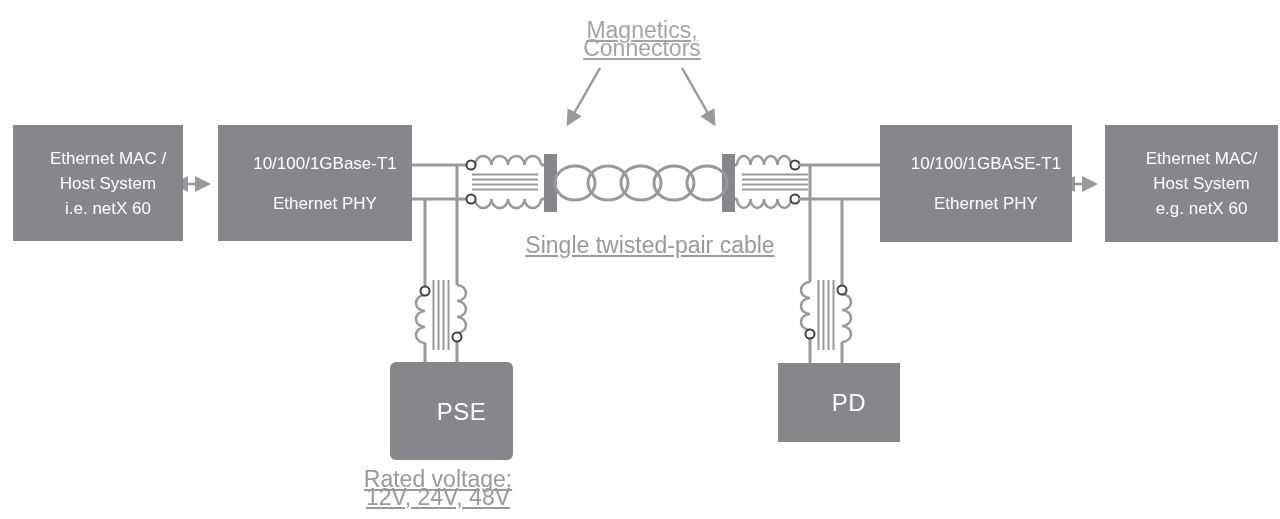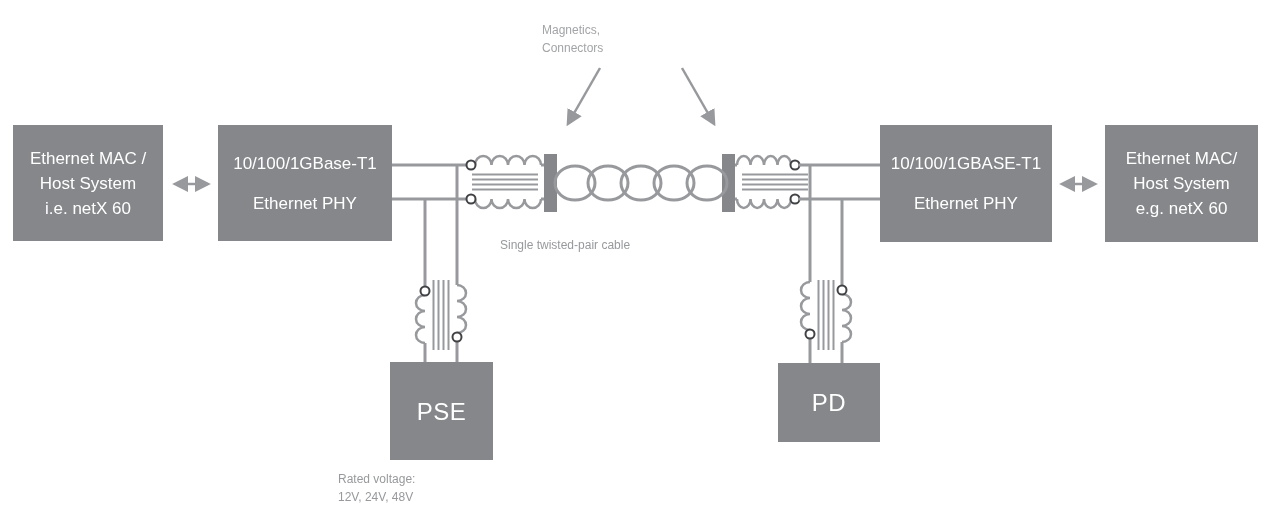--- a/index.html
+++ b/index.html
@@ -3,28 +3,28 @@
 <meta charset="utf-8">
 <style>
   html,body{margin:0;padding:0;background:#ffffff;}
   #stage{
     position:relative;width:1280px;height:519px;background:#ffffff;overflow:hidden;
     font-family:"Liberation Sans","DejaVu Sans",sans-serif;
   }
   .box{
     position:absolute;background:#85878a;color:#ffffff;
     display:flex;flex-direction:column;align-items:center;justify-content:center;
-    text-align:center;font-size:17px;line-height:25px;
+    text-align:center;font-size:17px;line-height:25px;padding-left:20px;
   }
   .box .ln{white-space:nowrap;}
   .phybox .ln1{margin-bottom:15px;}
   .powerbox{font-size:24px;letter-spacing:0.5px;}
   .caption{
-    position:absolute;color:#97999c;font-size:12px;line-height:18px;
-    white-space:nowrap;
+    position:absolute;color:#97999c;font-size:23px;line-height:18px;
+    text-align:center;white-space:nowrap;text-decoration:underline;
   }
   .caption.light{color:#a2a4a7;}
   svg{position:absolute;left:0;top:0;}
 </style>
 </head>
 <body>
 
 <div id="stage">
 
   <svg width="1280" height="519" viewBox="0 0 1280 519">
@@ -116,21 +116,21 @@
     <div class="ln ln1">10/100/1GBASE-T1</div>
     <div class="ln">Ethernet PHY</div>
   </div>
 
   <div class="box" style="left:1105px;top:125px;width:153px;height:117px;">
     <div class="ln">Ethernet MAC/</div>
     <div class="ln">Host System</div>
     <div class="ln">e.g. netX 60</div>
   </div>
 
-  <div class="box powerbox" style="left:390px;top:362px;width:103px;height:98px;">
+  <div class="box powerbox" style="left:390px;top:362px;width:103px;height:98px;border-radius:6px;">
     <div class="ln">PSE</div>
   </div>
 
   <div class="box powerbox" style="left:778px;top:363px;width:102px;height:79px;">
     <div class="ln">PD</div>
   </div>
 
   <div class="caption light" style="left:542px;top:21px;width:200px;">
     <div>Magnetics,</div>
     <div>Connectors</div>

